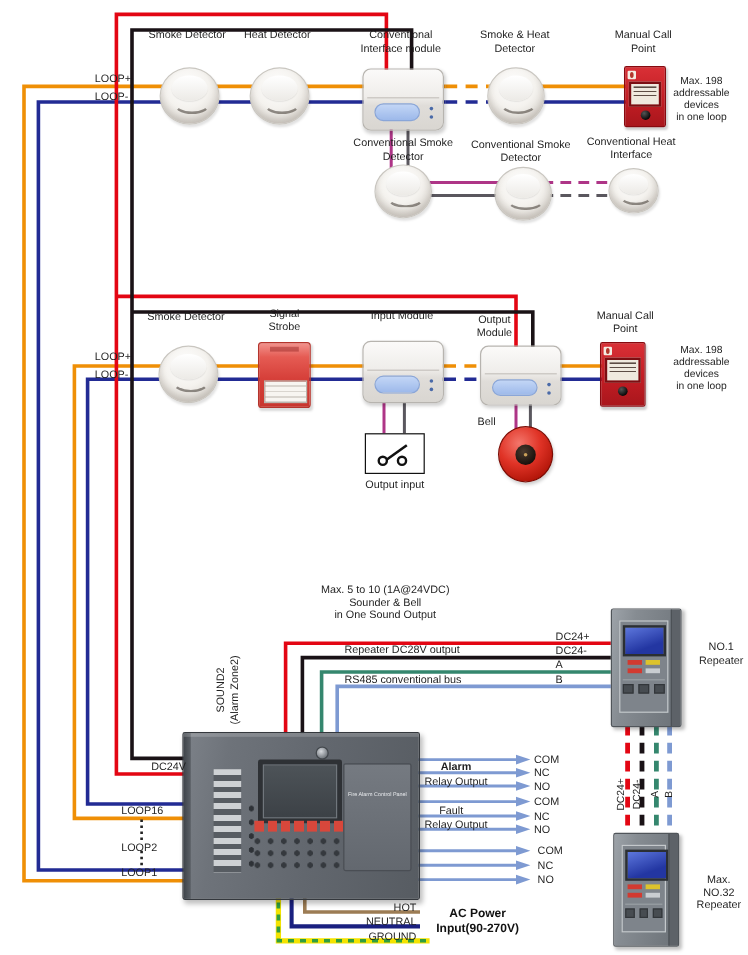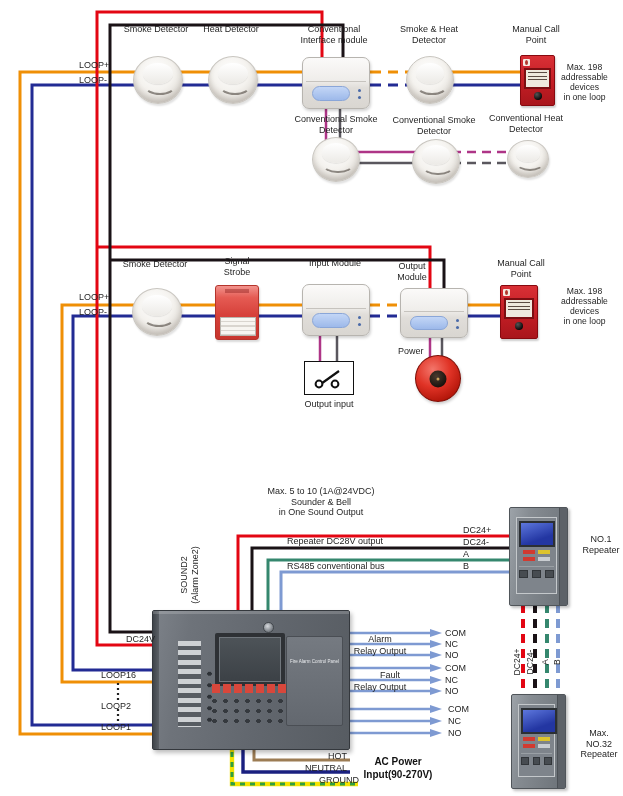--- a/index.html
+++ b/index.html
@@ -300,35 +300,35 @@
   <div class="lb ll" style="left:79px;top:60px;">LOOP+</div>
   <div class="lb ll" style="left:79px;top:75px;">LOOP-</div>
   <div class="lb note" style="left:546px;top:62px;width:77px;">
     <div>Max. 198</div>
     <div>addressable devices</div>
     <div>in one loop</div>
   </div>
 
   <div class="lb" style="left:291px;top:114px;width:90px;">Conventional Smoke Detector</div>
   <div class="lb" style="left:389px;top:115px;width:90px;">Conventional Smoke Detector</div>
-  <div class="lb" style="left:481px;top:113px;width:90px;">Conventional Heat Detector</div>
+  <div class="lb" style="left:481px;top:113px;width:90px;">Conventional Heat Interface</div>
 
   <div class="lb ll" style="left:79px;top:292px;">LOOP+</div>
   <div class="lb ll" style="left:79px;top:307px;">LOOP-</div>
   <div class="lb" style="left:122px;top:259px;width:66px;">Smoke Detector</div>
   <div class="lb" style="left:211px;top:256px;width:52px;">Signal Strobe</div>
   <div class="lb" style="left:308px;top:258px;width:54px;">Input Module</div>
   <div class="lb" style="left:384px;top:261px;width:56px;">Output Module</div>
   <div class="lb" style="left:491px;top:258px;width:60px;">Manual Call Point</div>
   <div class="lb note" style="left:546px;top:286px;width:77px;">
     <div>Max. 198</div>
     <div>addressable devices</div>
     <div>in one loop</div>
   </div>
-  <div class="lb ll" style="left:398px;top:346px;">Power</div>
+  <div class="lb ll" style="left:398px;top:346px;">Bell</div>
   <div class="lb" style="left:299px;top:399px;width:60px;">Output input</div>
 
   <div class="lb" style="left:255px;top:486px;width:132px;">
     <div>Max. 5  to 10 (1A@24VDC)</div>
     <div>Sounder &amp; Bell</div>
     <div>in One Sound Output</div>
   </div>
 
   <div class="lb ll" style="left:287px;top:536px;">Repeater  DC28V output</div>
   <div class="lb ll" style="left:287px;top:561px;">RS485 conventional bus</div>
@@ -353,35 +353,35 @@
 
   <div class="lb rot" style="left:157px;top:564px;width:66px;height:22px;">
     <div>SOUND2</div>
     <div>(Alarm Zone2)</div>
   </div>
   <div class="lb lr" style="left:110px;top:634px;width:45px;">DC24V</div>
   <div class="lb ll" style="left:101px;top:670px;">LOOP16</div>
   <div class="lb ll" style="left:101px;top:701px;">LOOP2</div>
   <div class="lb ll" style="left:101px;top:722px;">LOOP1</div>
 
-  <div class="lb" style="left:342px;top:634px;width:76px;">Alarm</div>
+  <div class="lb" style="left:342px;top:634px;width:76px;font-weight:bold;">Alarm</div>
   <div class="lb" style="left:342px;top:646px;width:76px;">Relay Output</div>
-  <div class="lb" style="left:352px;top:670px;width:76px;">Fault</div>
+  <div class="lb" style="left:338px;top:670px;width:76px;">Fault</div>
   <div class="lb" style="left:342px;top:682px;width:76px;">Relay Output</div>
   <div class="lb ll" style="left:445px;top:628px;">COM</div>
   <div class="lb ll" style="left:445px;top:639px;">NC</div>
   <div class="lb ll" style="left:445px;top:650px;">NO</div>
   <div class="lb ll" style="left:445px;top:663px;">COM</div>
   <div class="lb ll" style="left:445px;top:675px;">NC</div>
   <div class="lb ll" style="left:445px;top:686px;">NO</div>
   <div class="lb ll" style="left:448px;top:704px;">COM</div>
   <div class="lb ll" style="left:448px;top:716px;">NC</div>
   <div class="lb ll" style="left:448px;top:728px;">NO</div>
 
   <div class="lb lr" style="left:300px;top:751px;width:47px;">HOT</div>
   <div class="lb lr" style="left:300px;top:763px;width:47px;">NEUTRAL</div>
-  <div class="lb lr" style="left:312px;top:775px;width:47px;text-align:right;">GROUND</div>
+  <div class="lb lr" style="left:300px;top:775px;width:47px;text-align:right;">GROUND</div>
   <div class="lb bold" style="left:358px;top:755px;width:80px;">
     <div>AC Power</div>
     <div>Input(90-270V)</div>
   </div>
 
 </div>
 
 </body></html>

